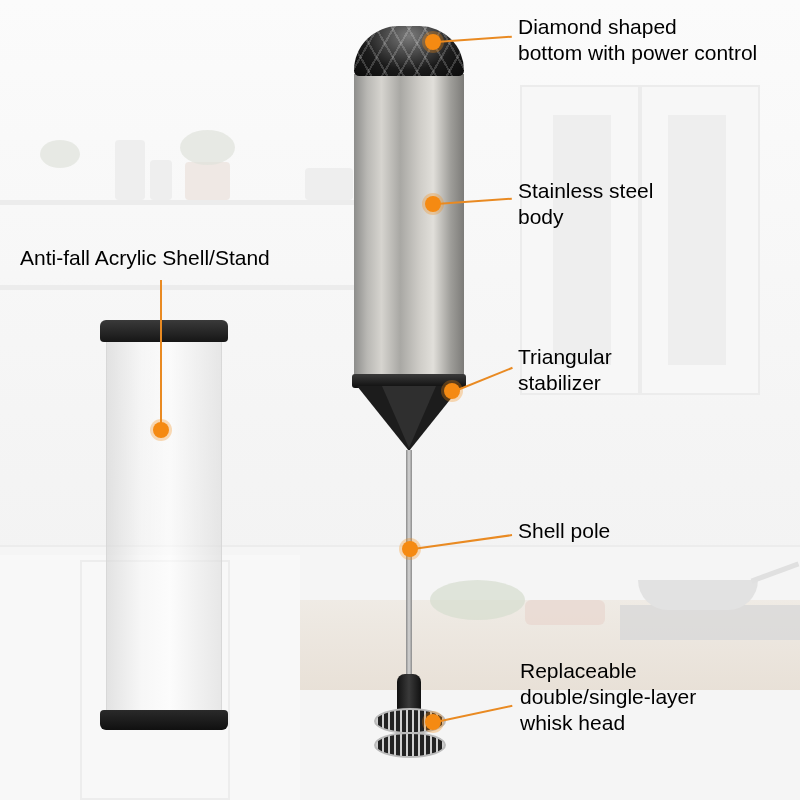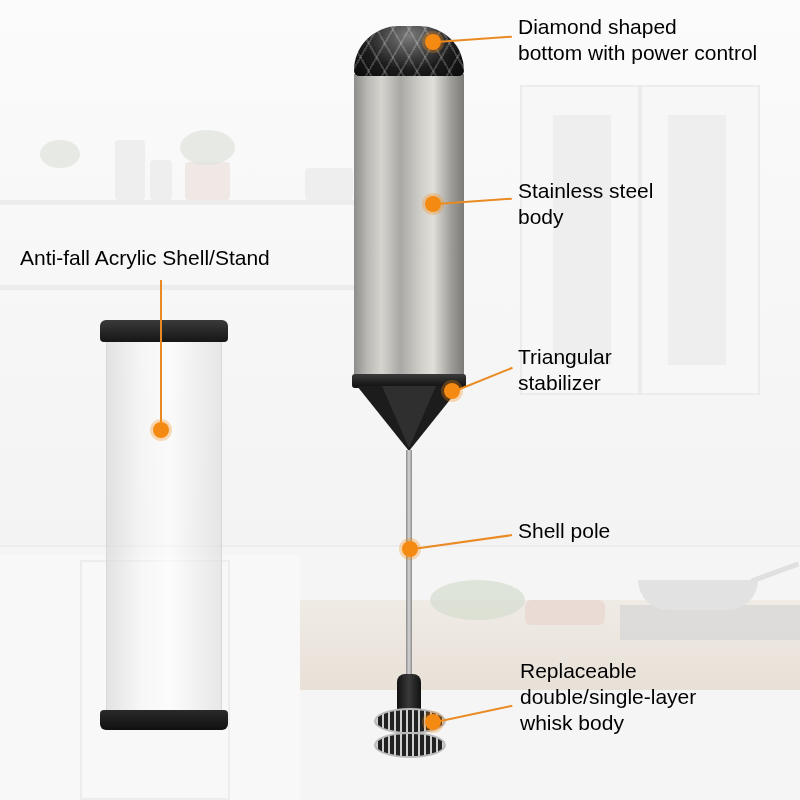--- a/index.html
+++ b/index.html
@@ -127,14 +127,14 @@
 stabilizer</div>
 
   <div class="line" style="left:413px;top:548px;width:100px;transform:rotate(-8deg)"></div>
   <div class="dot" style="left:402px;top:541px"></div>
   <div class="label" style="left:518px;top:518px">Shell pole</div>
 
   <div class="line" style="left:436px;top:721px;width:78px;transform:rotate(-12deg)"></div>
   <div class="dot" style="left:425px;top:714px"></div>
   <div class="label" style="left:520px;top:658px">Replaceable
 double/single-layer
-whisk body</div>
+whisk head</div>
 </div>
 
 </body></html>

